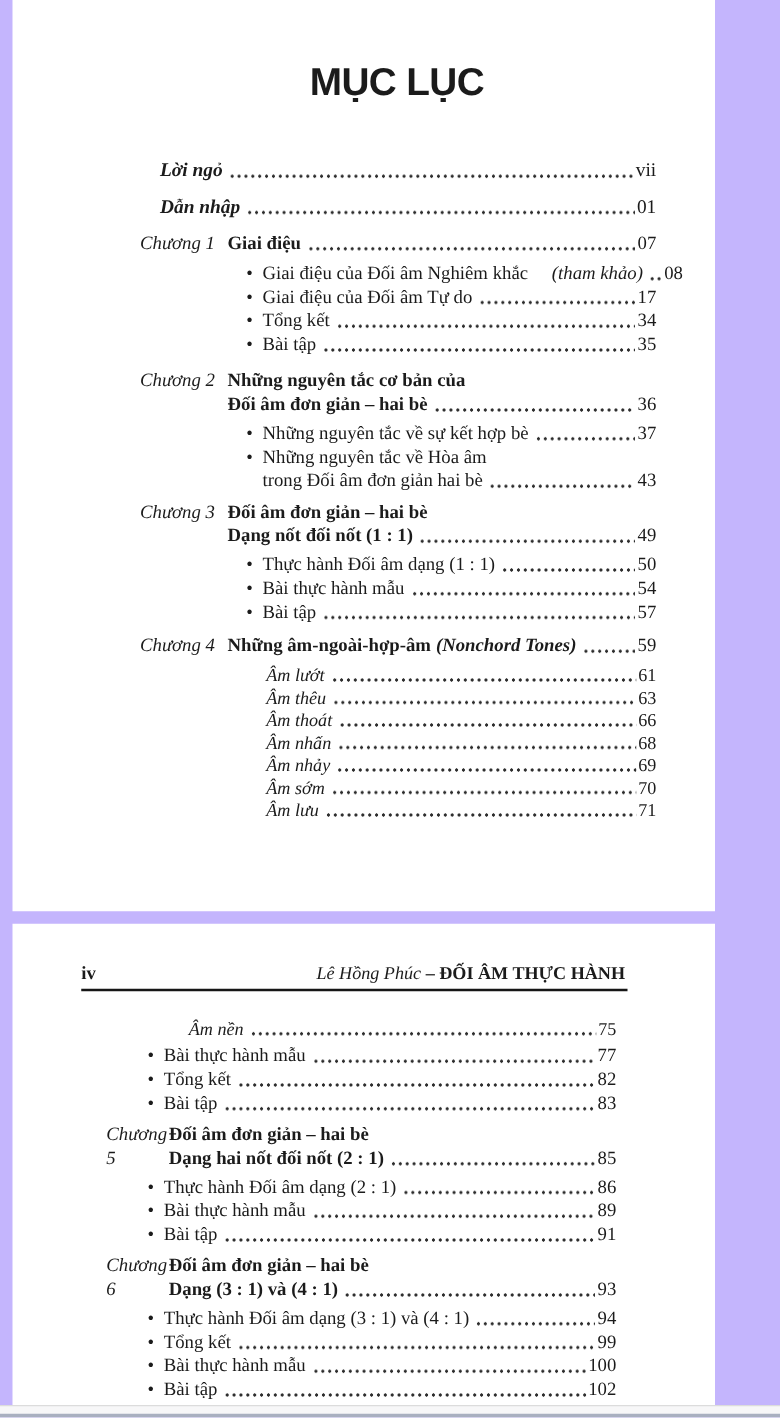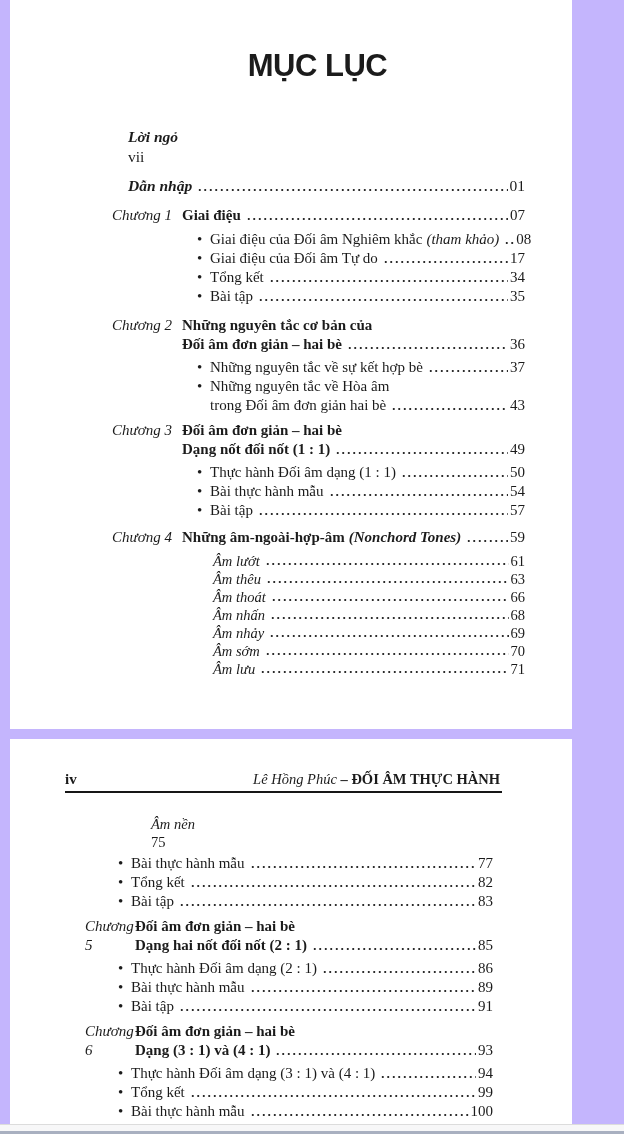--- a/index.html
+++ b/index.html
@@ -20,26 +20,26 @@
 
   .row{display:flex;line-height:19px;font-size:15px;}
   .txt{white-space:nowrap;}
   .pg{white-space:nowrap;}
   .dots{flex:1 1 auto;min-width:10px;margin:0 2px 0 5px;
         background-image:radial-gradient(circle,#2c2c2c 1px,rgba(0,0,0,0) 1.35px);
         background-size:5.5px 5.5px;background-repeat:repeat-x;
         background-position:0 calc(100% - 4px);}
   .b{font-weight:bold;}
   .it{font-style:italic;}
-  .it-seg{font-style:italic;margin-left:4px;white-space:nowrap;}
+  .it-seg{font-style:italic;margin-left:19px;white-space:nowrap;}
   .bit-seg{font-style:italic;font-weight:bold;margin-left:4px;white-space:nowrap;text-align:right;}
 
   .front{padding-left:18px;font-size:15.5px;line-height:20px;}
   .front .txt{font-weight:bold;font-style:italic;}
-  .mt-front{margin-top:41px;flex-direction:column;}
+  .mt-front{margin-top:41px;}
   .front + .front{margin-top:9px;}
 
   .chap{display:flex;}
   .chlabel{flex:0 0 auto;font-style:italic;font-size:15px;line-height:19px;}
   .p1toc .chlabel{width:72px;padding-left:2px;box-sizing:border-box;}
   .p2toc .chlabel{width:50px;box-sizing:border-box;}
   .chbody{flex:1;min-width:0;}
   .chbody .txt{font-weight:bold;}
 
   .bgroup{margin-top:5px;}
@@ -48,21 +48,21 @@
   .p2toc .brow{margin-left:33px;}
   .bul{flex:0 0 13px;}
 
   .subgroup{margin-top:5px;}
   .subrow{display:flex;line-height:18px;font-size:14.5px;}
   .subrow .txt{font-style:italic;}
   .p1toc .subrow{margin-left:103px;}
   .p2toc .subrow{margin-left:66px;}
 
   .g4{margin-top:4px;} .g6{margin-top:6px;} .g8{margin-top:8px;} .g10{margin-top:10px;}
-  .g22{margin-top:22px;flex-direction:column;} .g3{margin-top:3px;}
+  .g22{margin-top:22px;} .g3{margin-top:3px;}
 
   .hdr{margin:31px 0 0 55px;width:435px;display:flex;justify-content:space-between;
        align-items:flex-end;line-height:18px;gap:20px;}
   .folio{font-weight:bold;font-size:15px;}
   .hdr-right{font-size:14.5px;}
   .rule{margin:3px 0 0 55px;width:437px;height:2px;background:#161616;}
 </style>
 </head>
 <body>
 

